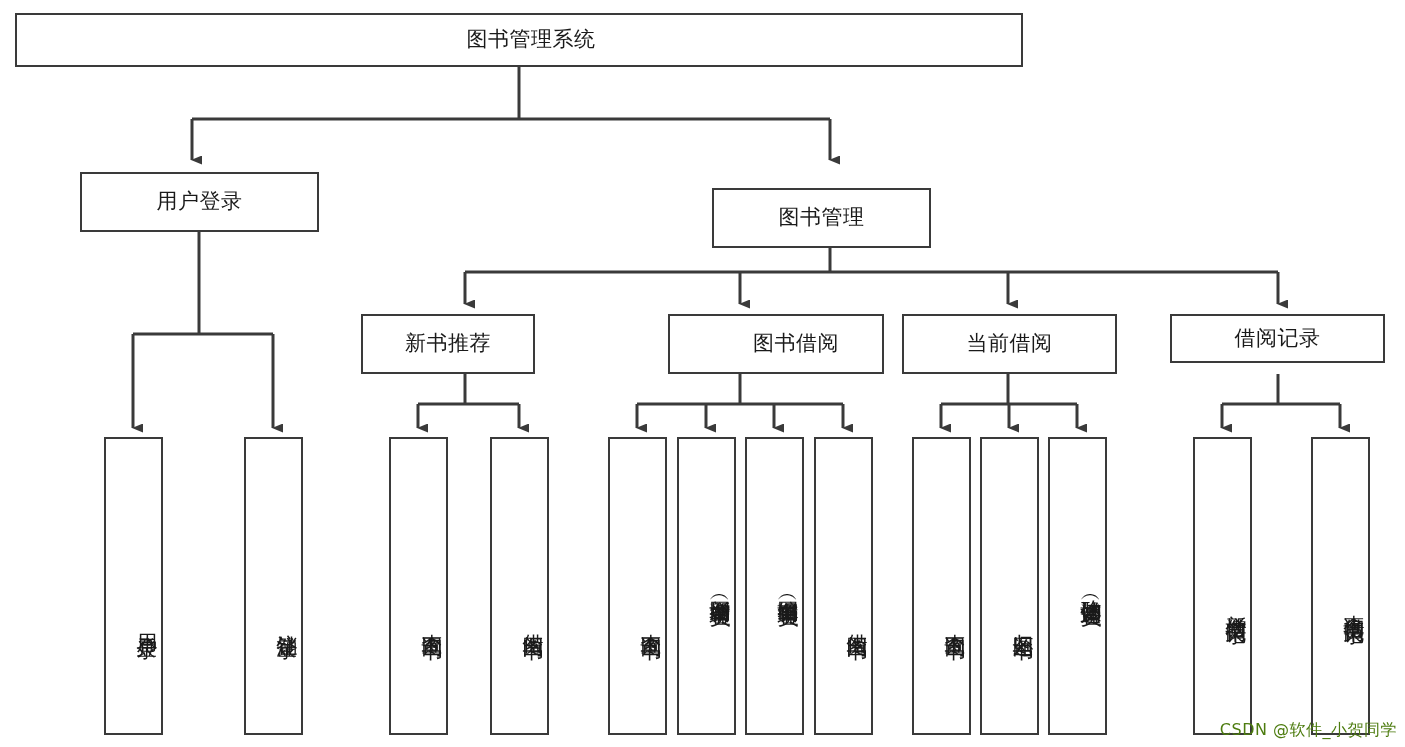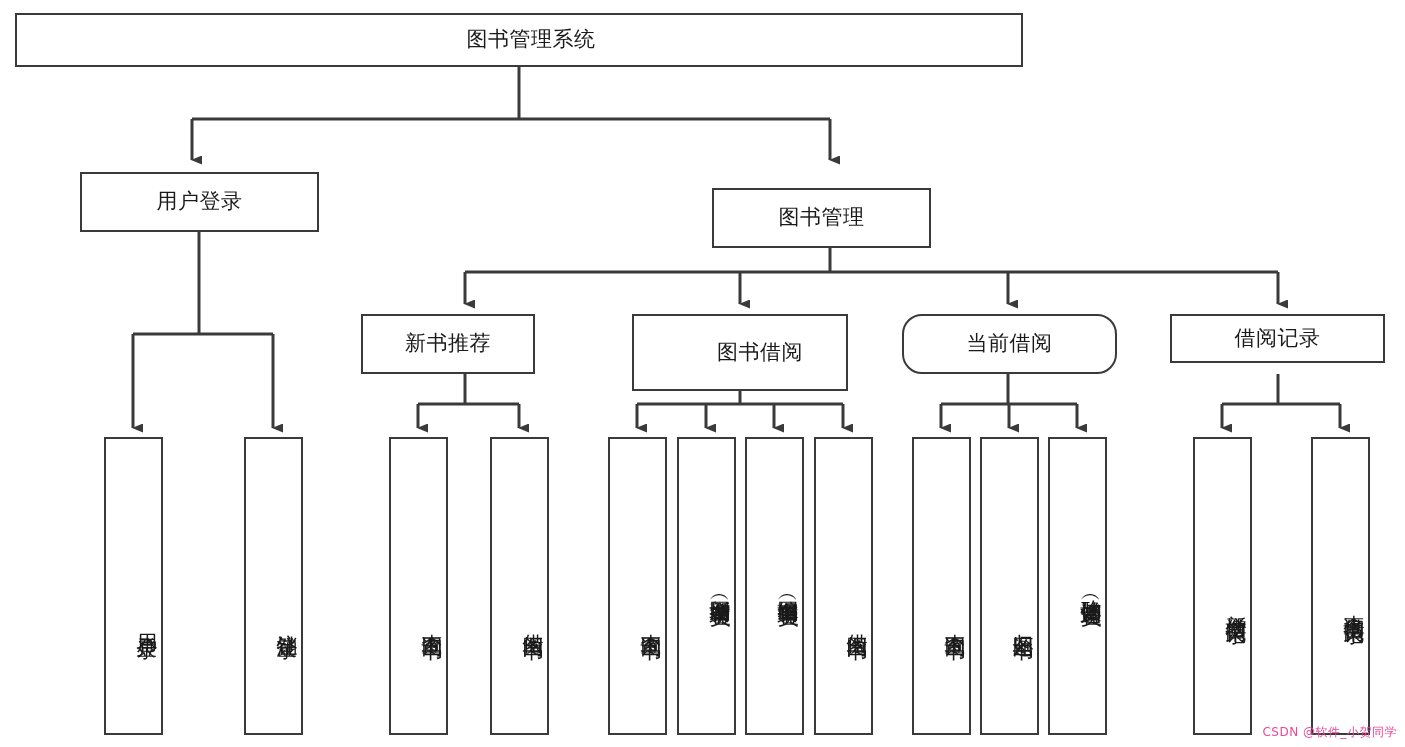--- a/index.html
+++ b/index.html
@@ -53,22 +53,22 @@
     padding-top: 3px;
   }
   .node-label {
     display: block;
     white-space: nowrap;
   }
   #watermark {
     position: absolute;
     right: 8px;
     bottom: 6px;
-    font-size: 12px;
-    color: #ec4899;
+    font-size: 16px;
+    color: #4d7c0f;
     letter-spacing: 0.5px;
     white-space: nowrap;
     margin-left: 31px;
   }
 </style>
 </head>
 <body>
 
 <div id="diagram-root">
 
@@ -129,24 +129,24 @@
   <div class="node horizontal" style="left:80px; top:172px; width:239px; height:60px;">
     <span class="node-label">用户登录</span>
   </div>
   <div class="node horizontal" style="left:712px; top:172px; width:219px; height:60px;margin-top:16px;">
     <span class="node-label">图书管理</span>
   </div>
 
   <div class="node horizontal" style="left:361px; top:314px; width:174px; height:60px;">
     <span class="node-label">新书推荐</span>
   </div>
-  <div class="node horizontal" style="left:632px; top:314px; width:216px; height:77px;padding-left:40px;">
+  <div class="node horizontal" style="left:668px; top:314px; width:216px; height:60px;padding-left:40px;">
     <span class="node-label">图书借阅</span>
   </div>
-  <div class="node horizontal" style="left:902px; top:314px; width:215px; height:60px;border-radius:20px;">
+  <div class="node horizontal" style="left:902px; top:314px; width:215px; height:60px;">
     <span class="node-label">当前借阅</span>
   </div>
   <div class="node horizontal" style="left:1170px; top:314px; width:215px; height:49px;">
     <span class="node-label">借阅记录</span>
   </div>
 
   <div class="node vertical" style="left:104px; top:437px; width:59px; height:298px; padding-top:70px;">
     <span class="node-label">用户登录</span>
   </div>
   <div class="node vertical" style="left:244px; top:437px; width:59px; height:298px; padding-top:70px;">

